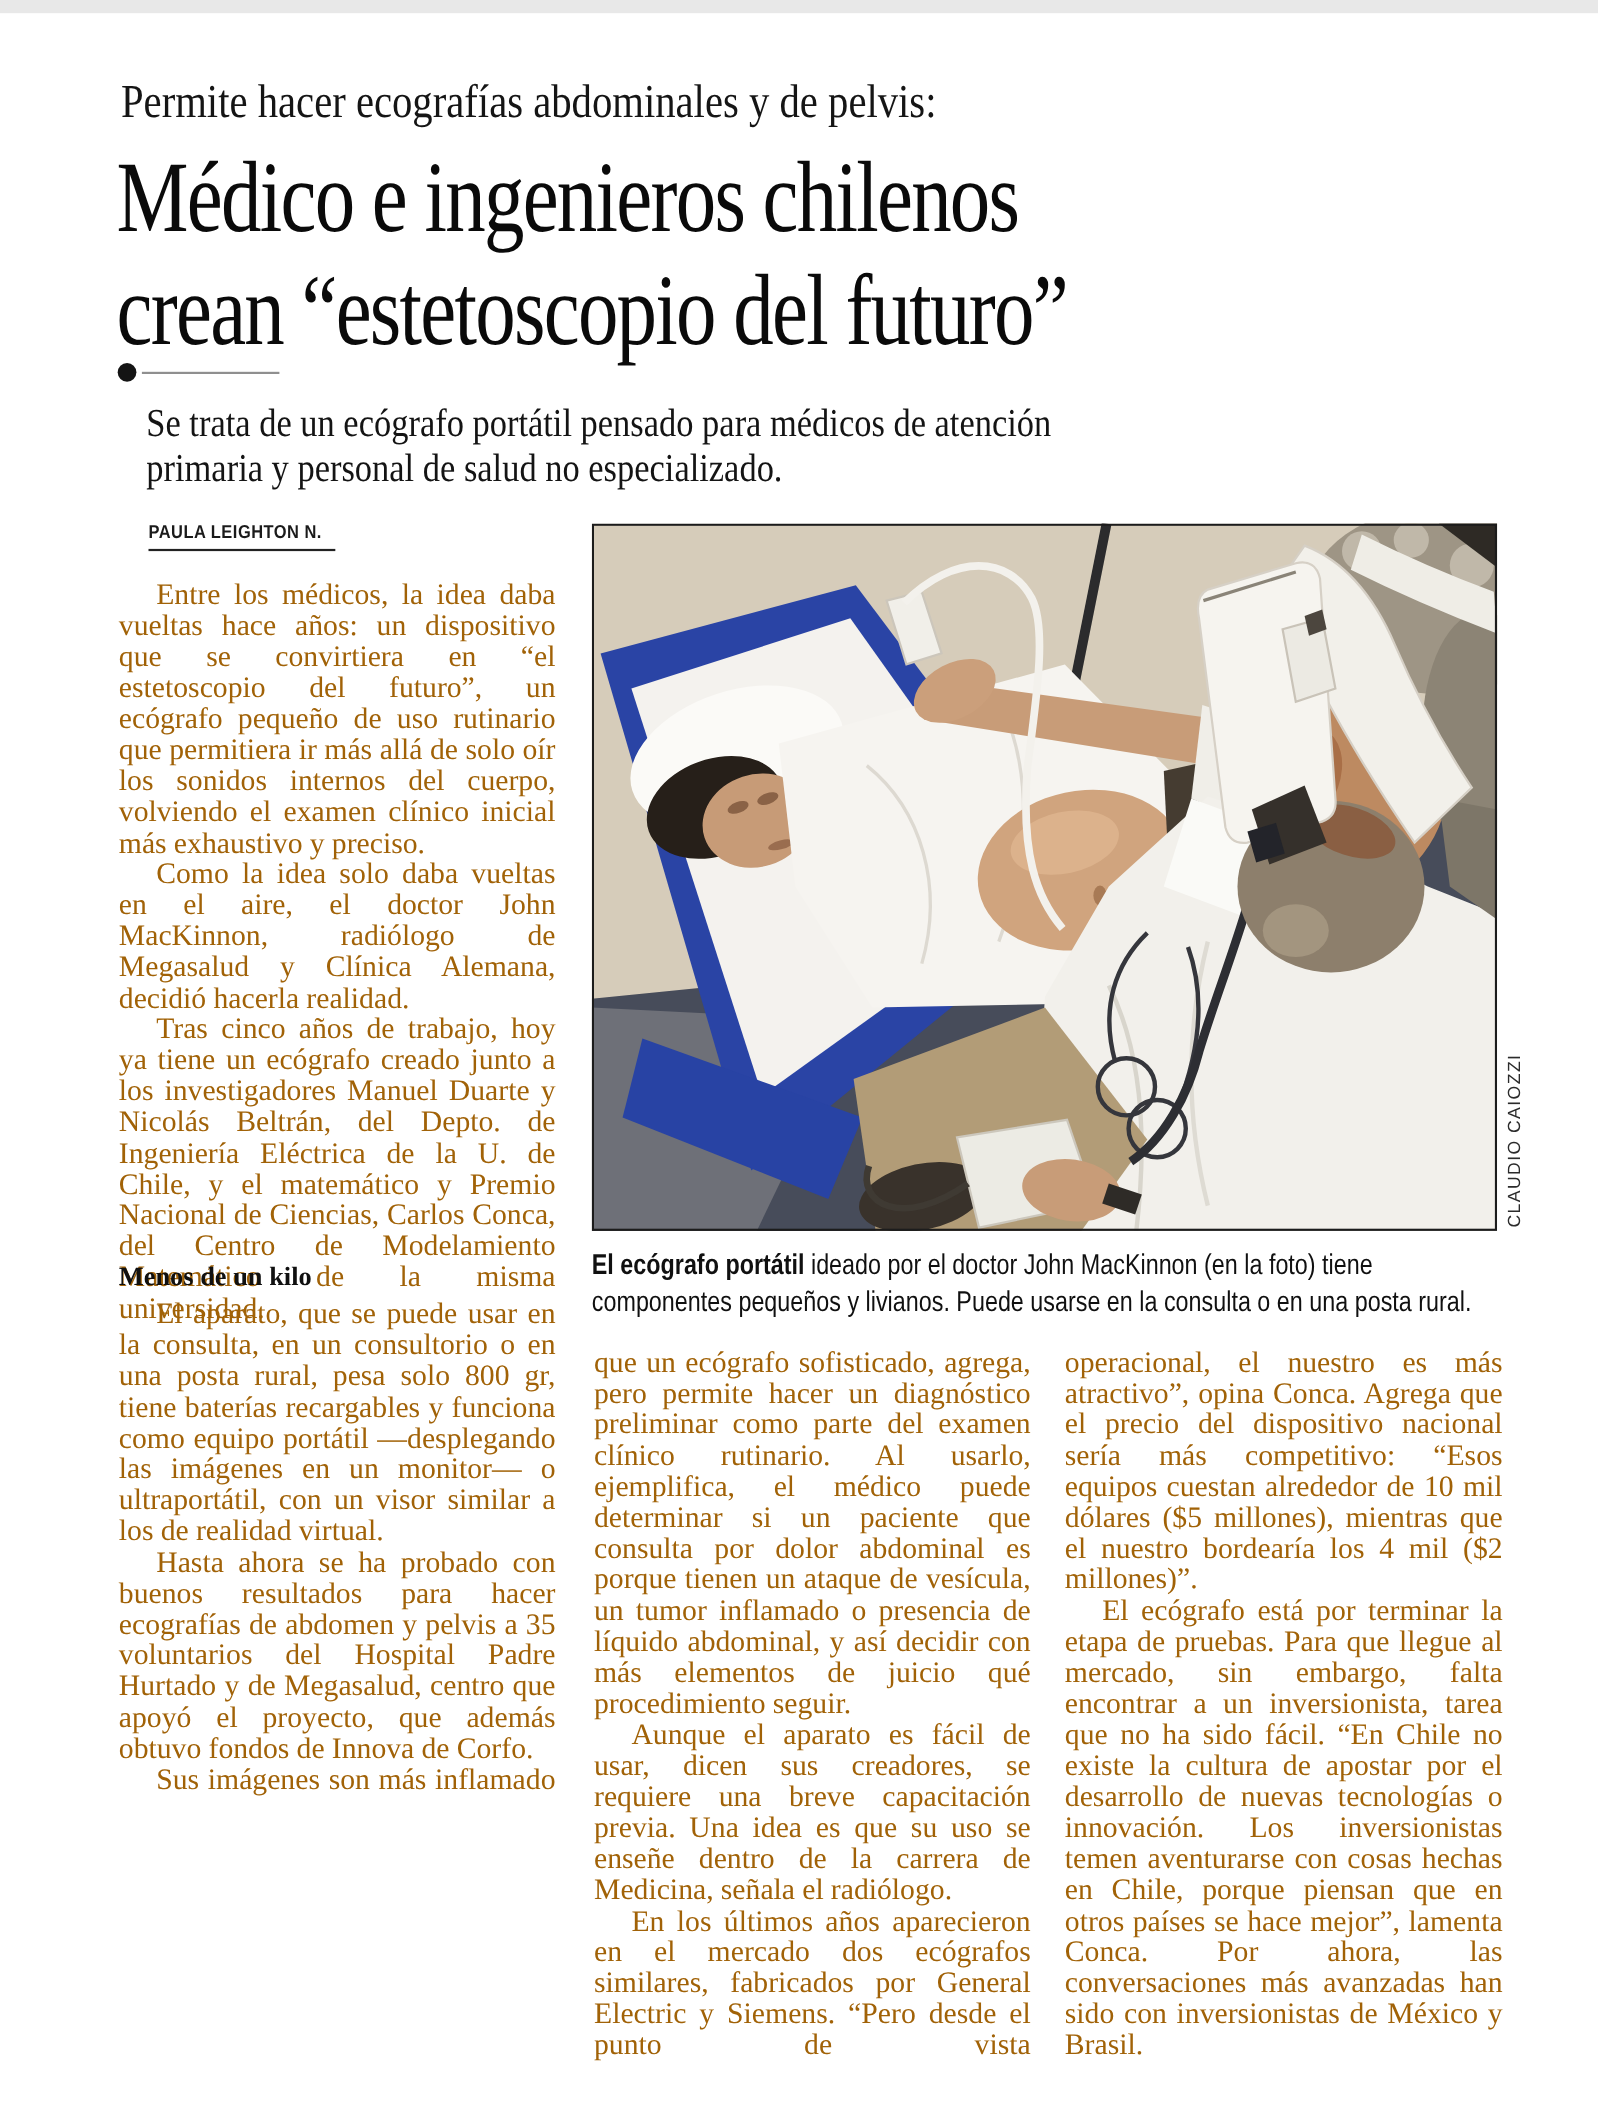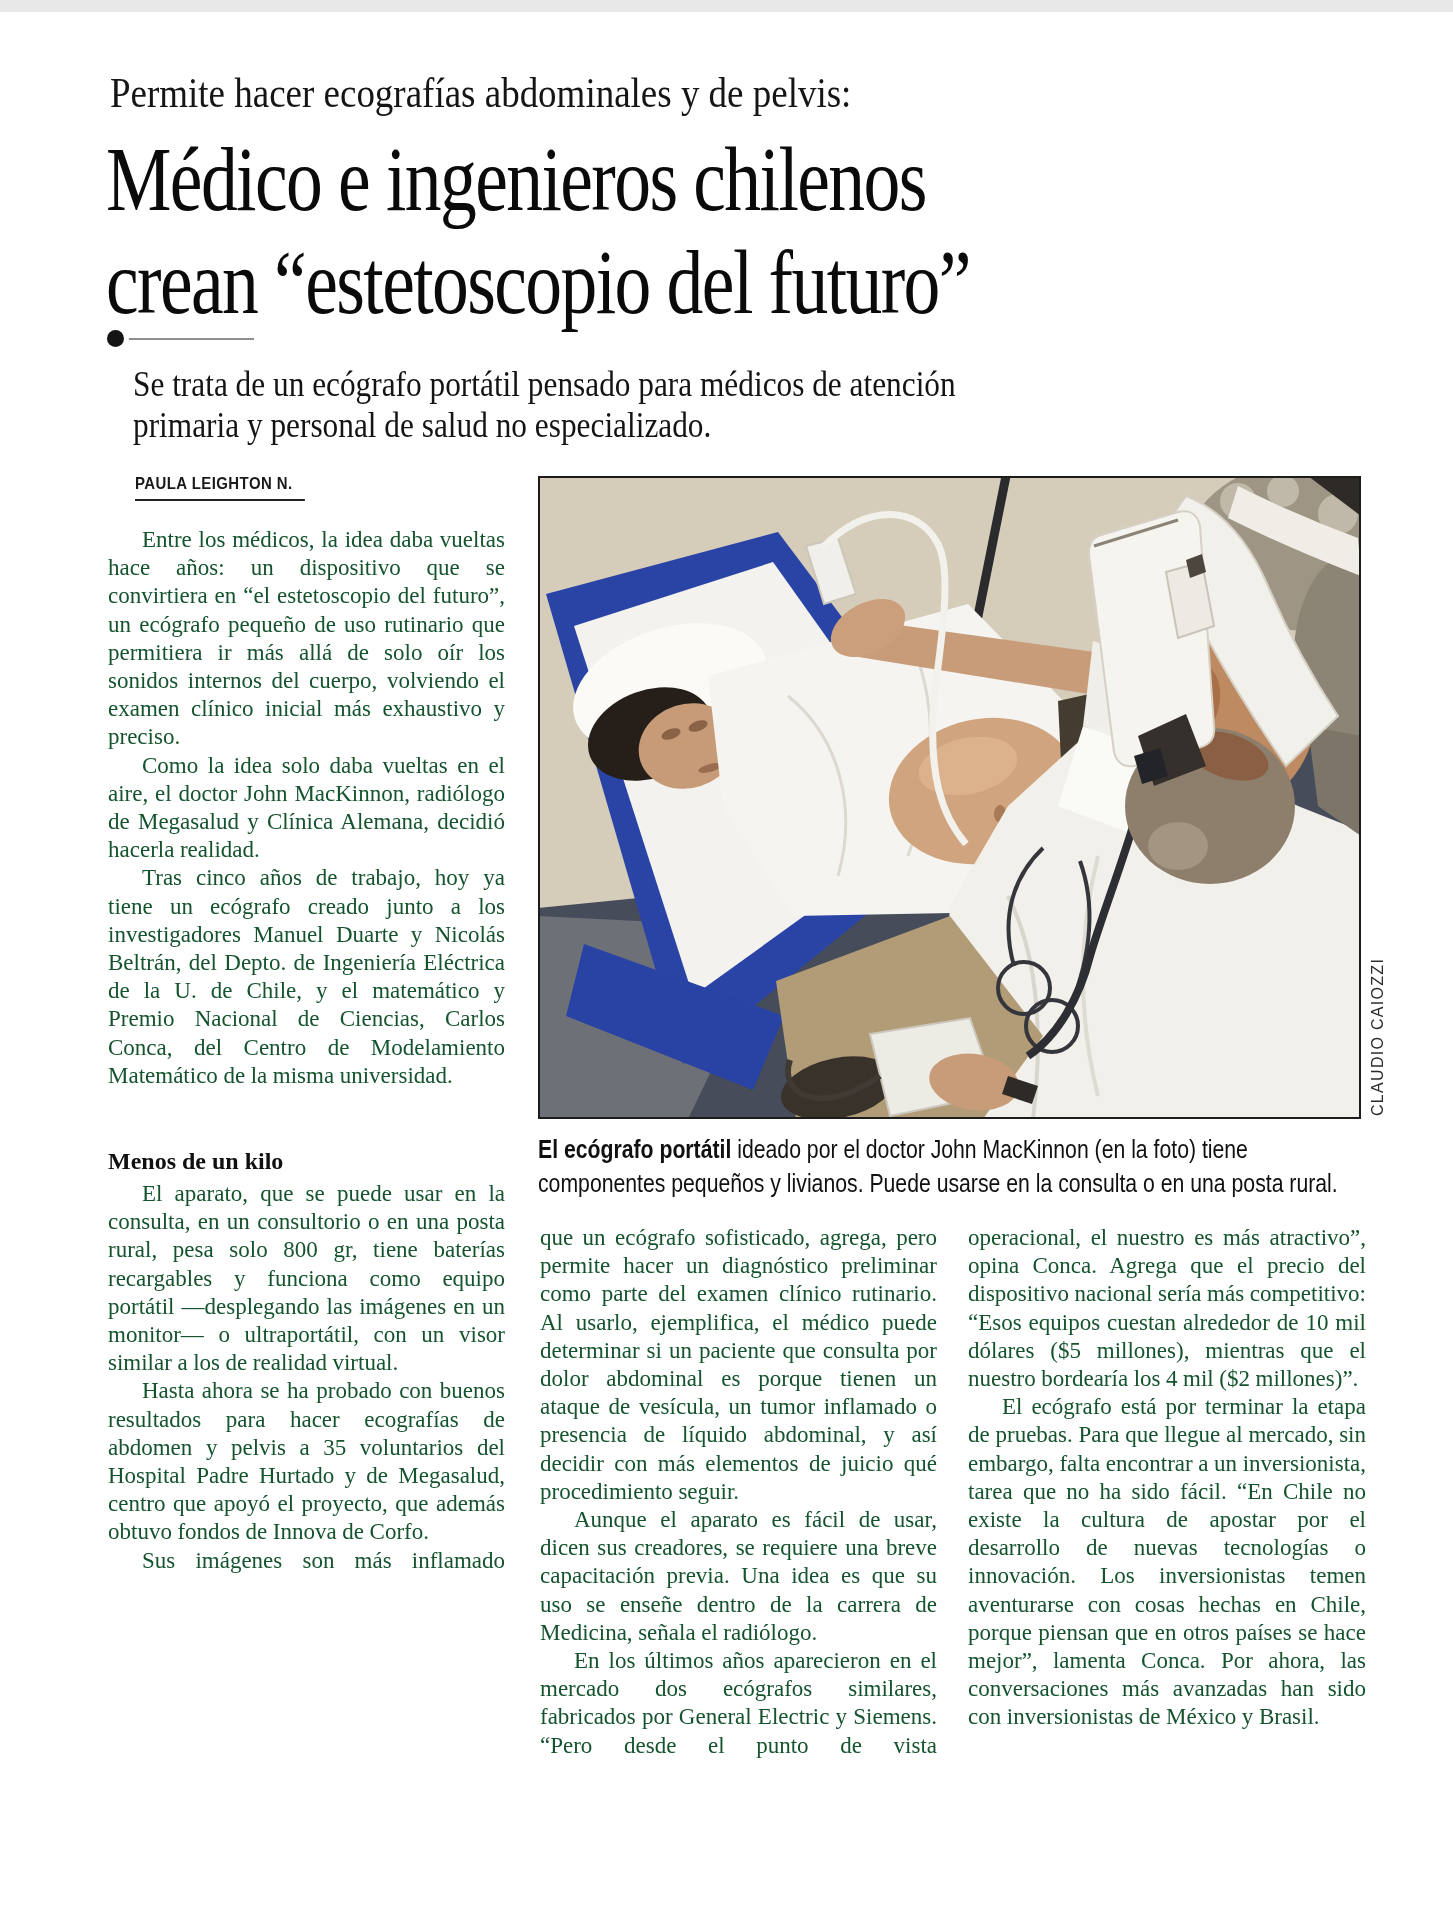--- a/index.html
+++ b/index.html
@@ -17,21 +17,21 @@
     color:#0a0a0a;transform:scaleX(.80);width:1500px;}
   .headline span{display:block;}
   .bullet-dot{left:107px;top:318px;width:17px;height:17px;border-radius:50%;background:#141414;}
   .bullet-rule{left:129px;top:326px;width:125px;height:2px;background:#8f8f8f;}
   .subhead{left:133px;top:352px;font-size:36px;line-height:41px;color:#141414;
     transform:scaleX(.87);width:1070px;}
   .byline{left:135px;top:462px;font-family:"Liberation Sans",sans-serif;font-size:17px;
     font-weight:bold;letter-spacing:.5px;color:#1a1a1a;transform:scaleX(.88);
     display:inline-block;border-bottom:2px solid #222;padding:0 14px 5px 0;white-space:nowrap;}
   
-  .bodycol{font-size:23px;line-height:28.2px;text-align:justify;color:#14532d;
+  .bodycol{font-size:27px;line-height:28.2px;text-align:justify;color:#a16207;
     hyphens:auto;-webkit-hyphens:auto;word-spacing:-0.2px;}
   .bodycol p{margin:0;}
   .bodycol p.ind{text-indent:34px;}
   .bodycol p.fj{text-align-last:justify;}
   .col1top{left:108px;top:514px;width:397px;}
   .sectionhead{left:108px;top:1136px;font-size:24px;font-weight:bold;color:#101010;}
   .col1b{left:108px;top:1168px;width:397px;}
   .col2{left:540px;top:1212px;width:397px;}
   .col3{left:968px;top:1212px;width:398px;}
   

